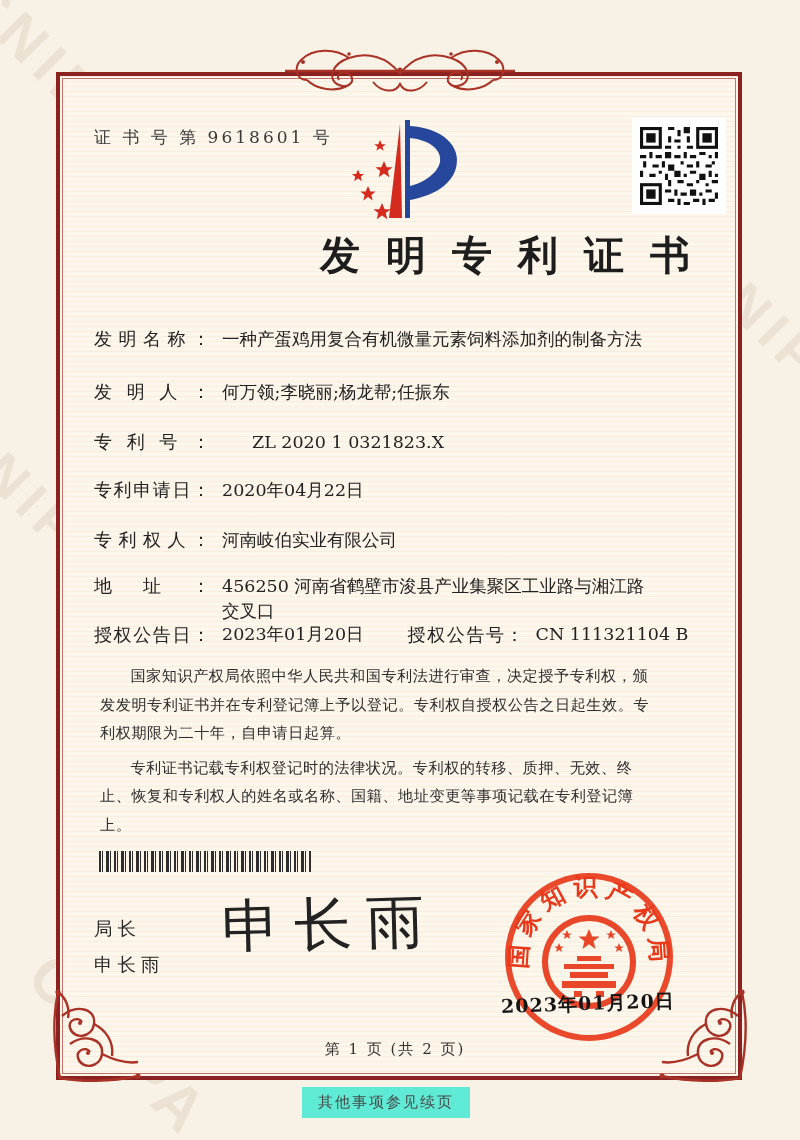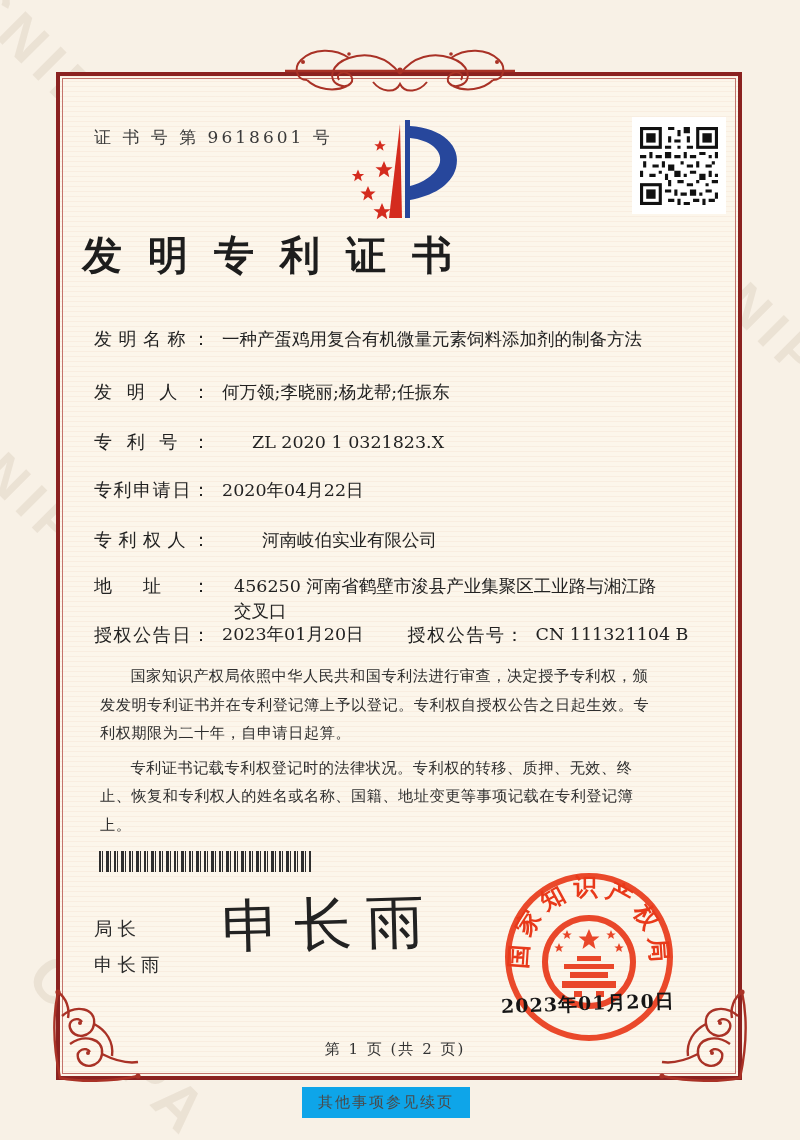--- a/index.html
+++ b/index.html
@@ -29,21 +29,21 @@
   
   .cert-no{
     position:absolute;left:94px;top:126px;font-size:17px;letter-spacing:3px;color:#3a3a3a;
   }
   .logo{position:absolute;left:338px;top:120px;width:132px;height:104px;}
   .qr-patch{
     position:absolute;left:632px;top:117px;width:94px;height:97px;background:#fff;
     display:flex;align-items:center;justify-content:center;
   }
   .title{
-    position:absolute;left:56px;top:228px;width:660px;text-align:left;
+    position:absolute;left:56px;top:228px;width:660px;text-align:right;
     font-size:40px;font-weight:bold;letter-spacing:26px;text-indent:26px;color:#1d1d1d;
   }
   
   .field-row{position:absolute;left:94px;display:flex;align-items:flex-start;}
   .field-label{
     display:inline-block;width:116px;flex:0 0 116px;font-size:18px;color:#222;
     text-align:justify;text-align-last:justify;
   }
   .field-value{font-size:17.5px;margin-left:12px;color:#222;line-height:25px;}
   .addr-value{width:438px;}
@@ -76,21 +76,21 @@
   .seal-date{
     position:absolute;left:492px;top:991px;width:192px;text-align:center;
     font-size:19px;font-weight:bold;color:#151515;letter-spacing:1px;transform:rotate(-2deg);
   }
   
   .page-footer{
     position:absolute;left:56px;top:1040px;width:678px;text-align:center;
     font-size:15px;letter-spacing:2px;color:#333;
   }
   .cont-strip{
-    position:absolute;left:302px;top:1087px;width:168px;height:31px;background:#0ea5e9;
+    position:absolute;left:302px;top:1087px;width:168px;height:31px;background:#5eead4;
     display:flex;align-items:center;justify-content:center;
   }
   .cont-note{font-size:15px;color:#4a4a4a;letter-spacing:2px;}
   
   .orn{position:absolute;pointer-events:none;}
 </style>
 </head>
 <body>
 
 <div class="wm" style="font-size:58px;left:-58px;top:30px;">CNIPA</div>
@@ -211,25 +211,25 @@
   <span class="field-value">何万领;李晓丽;杨龙帮;任振东</span>
 </div>
 <div class="field-row" style="top:430px;gap:30px;">
   <span class="field-label">专利号：</span>
   <span class="field-value">ZL 2020 1 0321823.X</span>
 </div>
 <div class="field-row" style="top:478px;">
   <span class="field-label">专利申请日：</span>
   <span class="field-value">2020年04月22日</span>
 </div>
-<div class="field-row" style="top:528px;gap:40px;">
+<div class="field-row" style="top:528px;">
   <span class="field-label">专利权人：</span>
   <span class="field-value">河南岐伯实业有限公司</span>
 </div>
-<div class="field-row" style="top:574px;gap:12px;">
+<div class="field-row" style="top:574px;">
   <span class="field-label">地址：</span>
   <span class="field-value addr-value">456250 河南省鹤壁市浚县产业集聚区工业路与湘江路交叉口</span>
 </div>
 <div class="field-row" style="top:622px;">
   <div class="grant-pair">
     <span class="field-label">授权公告日：</span>
     <span class="field-value">2023年01月20日</span>
   </div>
   <div class="grant-pair grant-gap">
     <span class="field-label">授权公告号：</span>

